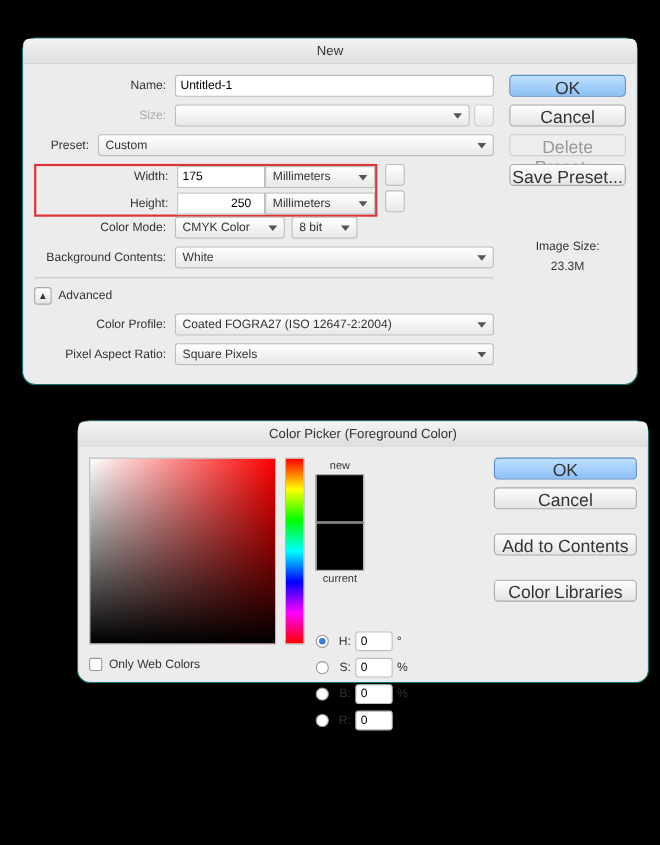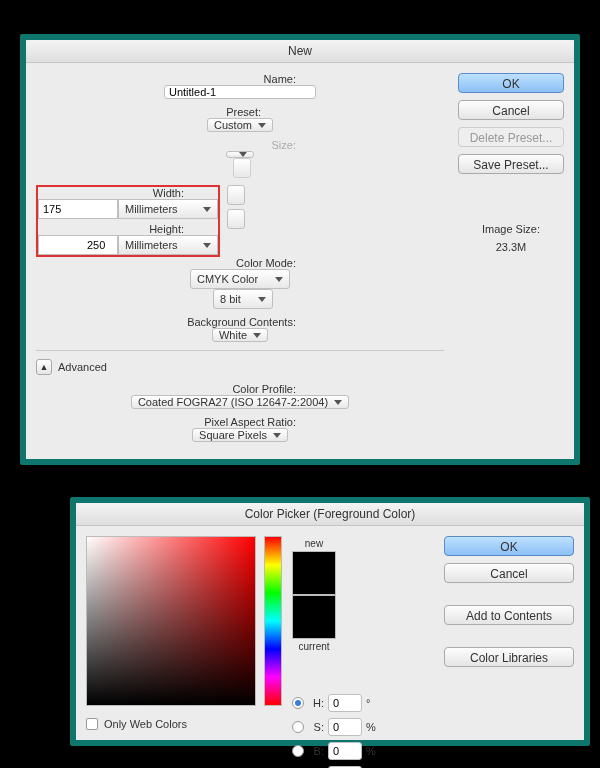--- a/index.html
+++ b/index.html
@@ -6,22 +6,22 @@
   body {
     background: #000;
     font-family: "Lucida Grande", Arial, sans-serif;
     font-size: 11px;
     color: #333;
     padding: 34px 20px 14px 20px;
     width: 600px;
   }
   .dlg {
     background: #ececec;
-    border: 6px solid #0f766e;
-    border-radius: 2px;
+    border: 1px solid #0f766e;
+    border-radius: 12px;
     box-shadow: 0 2px 6px rgba(0,0,0,.3);
     margin-bottom: 32px;
   }
   .titlebar {
     background: linear-gradient(#f4f4f4,#dedede);
     border-bottom: 1px solid #c5c5c5;
     border-radius: 6px 6px 0 0;
     text-align: center;
     padding: 4px 0;
     font-size: 12px;
@@ -37,39 +37,38 @@
     display: flex;
     flex-direction: column;
     gap: 7px;
   }
   .btn {
     background: linear-gradient(#fdfdfd,#e5e5e5);
     border: 1px solid #aaa;
     border-radius: 4px;
     padding: 3px 0;
     text-align: center;
-    font-size: 12px;
+    font-size: 16px;
     height: 20px;
   }
   .btn.primary {
     background: linear-gradient(#bee0ff,#8cc0f5);
     border-color: #5a8ac7;
   }
   .btn.disabled { color: #999; border-color: #ccc; background:#eee; }
   .imgsize {
     text-align: center;
     font-size: 11px;
     margin-top: 40px;
     line-height: 1.6;
   }
   .row {
     display: flex;
     align-items: center;
     margin-bottom: 7px;
-    flex-direction: column;
   }
   .row label.lbl {
     width: 128px;
     text-align: right;
     padding-right: 8px;
   }
   .textfield, .sel {
     background: #fff;
     border: 1px solid #bfbfbf;
     border-radius: 3px;
@@ -149,32 +148,32 @@
   <div class="titlebar">New</div>
   <div class="body">
     <div class="main">
 
       <div class="row">
         <label class="lbl">Name:</label>
         <input class="textfield" style="flex: 1 1 0%;" value="Untitled-1">
       </div>
 
       <div class="row">
+        <label class="lbl" style="color:#aaa">Size:</label>
+        <div class="sel" style="flex:1;color:#aaa">
+            <span></span>
+          </div>
+        <span class="stepper" style="width:18px;height:20px;border:1px solid #cfcfcf;display:inline-block;margin-left:4px;border-radius:3px;background:linear-gradient(#fff,#e8e8e8)"></span>
+      </div>
+
+      <div class="row">
         <label class="lbl" style="width:58px">Preset:</label>
         <div class="sel" style="flex:1">
             <span>Custom</span>
           </div>
-      </div>
-
-      <div class="row">
-        <label class="lbl" style="color:#aaa">Size:</label>
-        <div class="sel" style="flex:1;color:#aaa">
-            <span></span>
-          </div>
-        <span class="stepper" style="width:18px;height:20px;border:1px solid #cfcfcf;display:inline-block;margin-left:4px;border-radius:3px;background:linear-gradient(#fff,#e8e8e8)"></span>
       </div>
 
       
       <div class="redbox" style="display:inline-block; margin-left:0; padding:0;">
         <div class="row" style="margin-bottom:4px">
           <label class="lbl">Width:</label>
           <span class="dim-wrap">
             <input class="textfield" style="width: 80px; border-radius: 0px;" value="175">
             <div class="sel" style="width:100px;border-radius:0">
                 <span>Millimeters</span>

